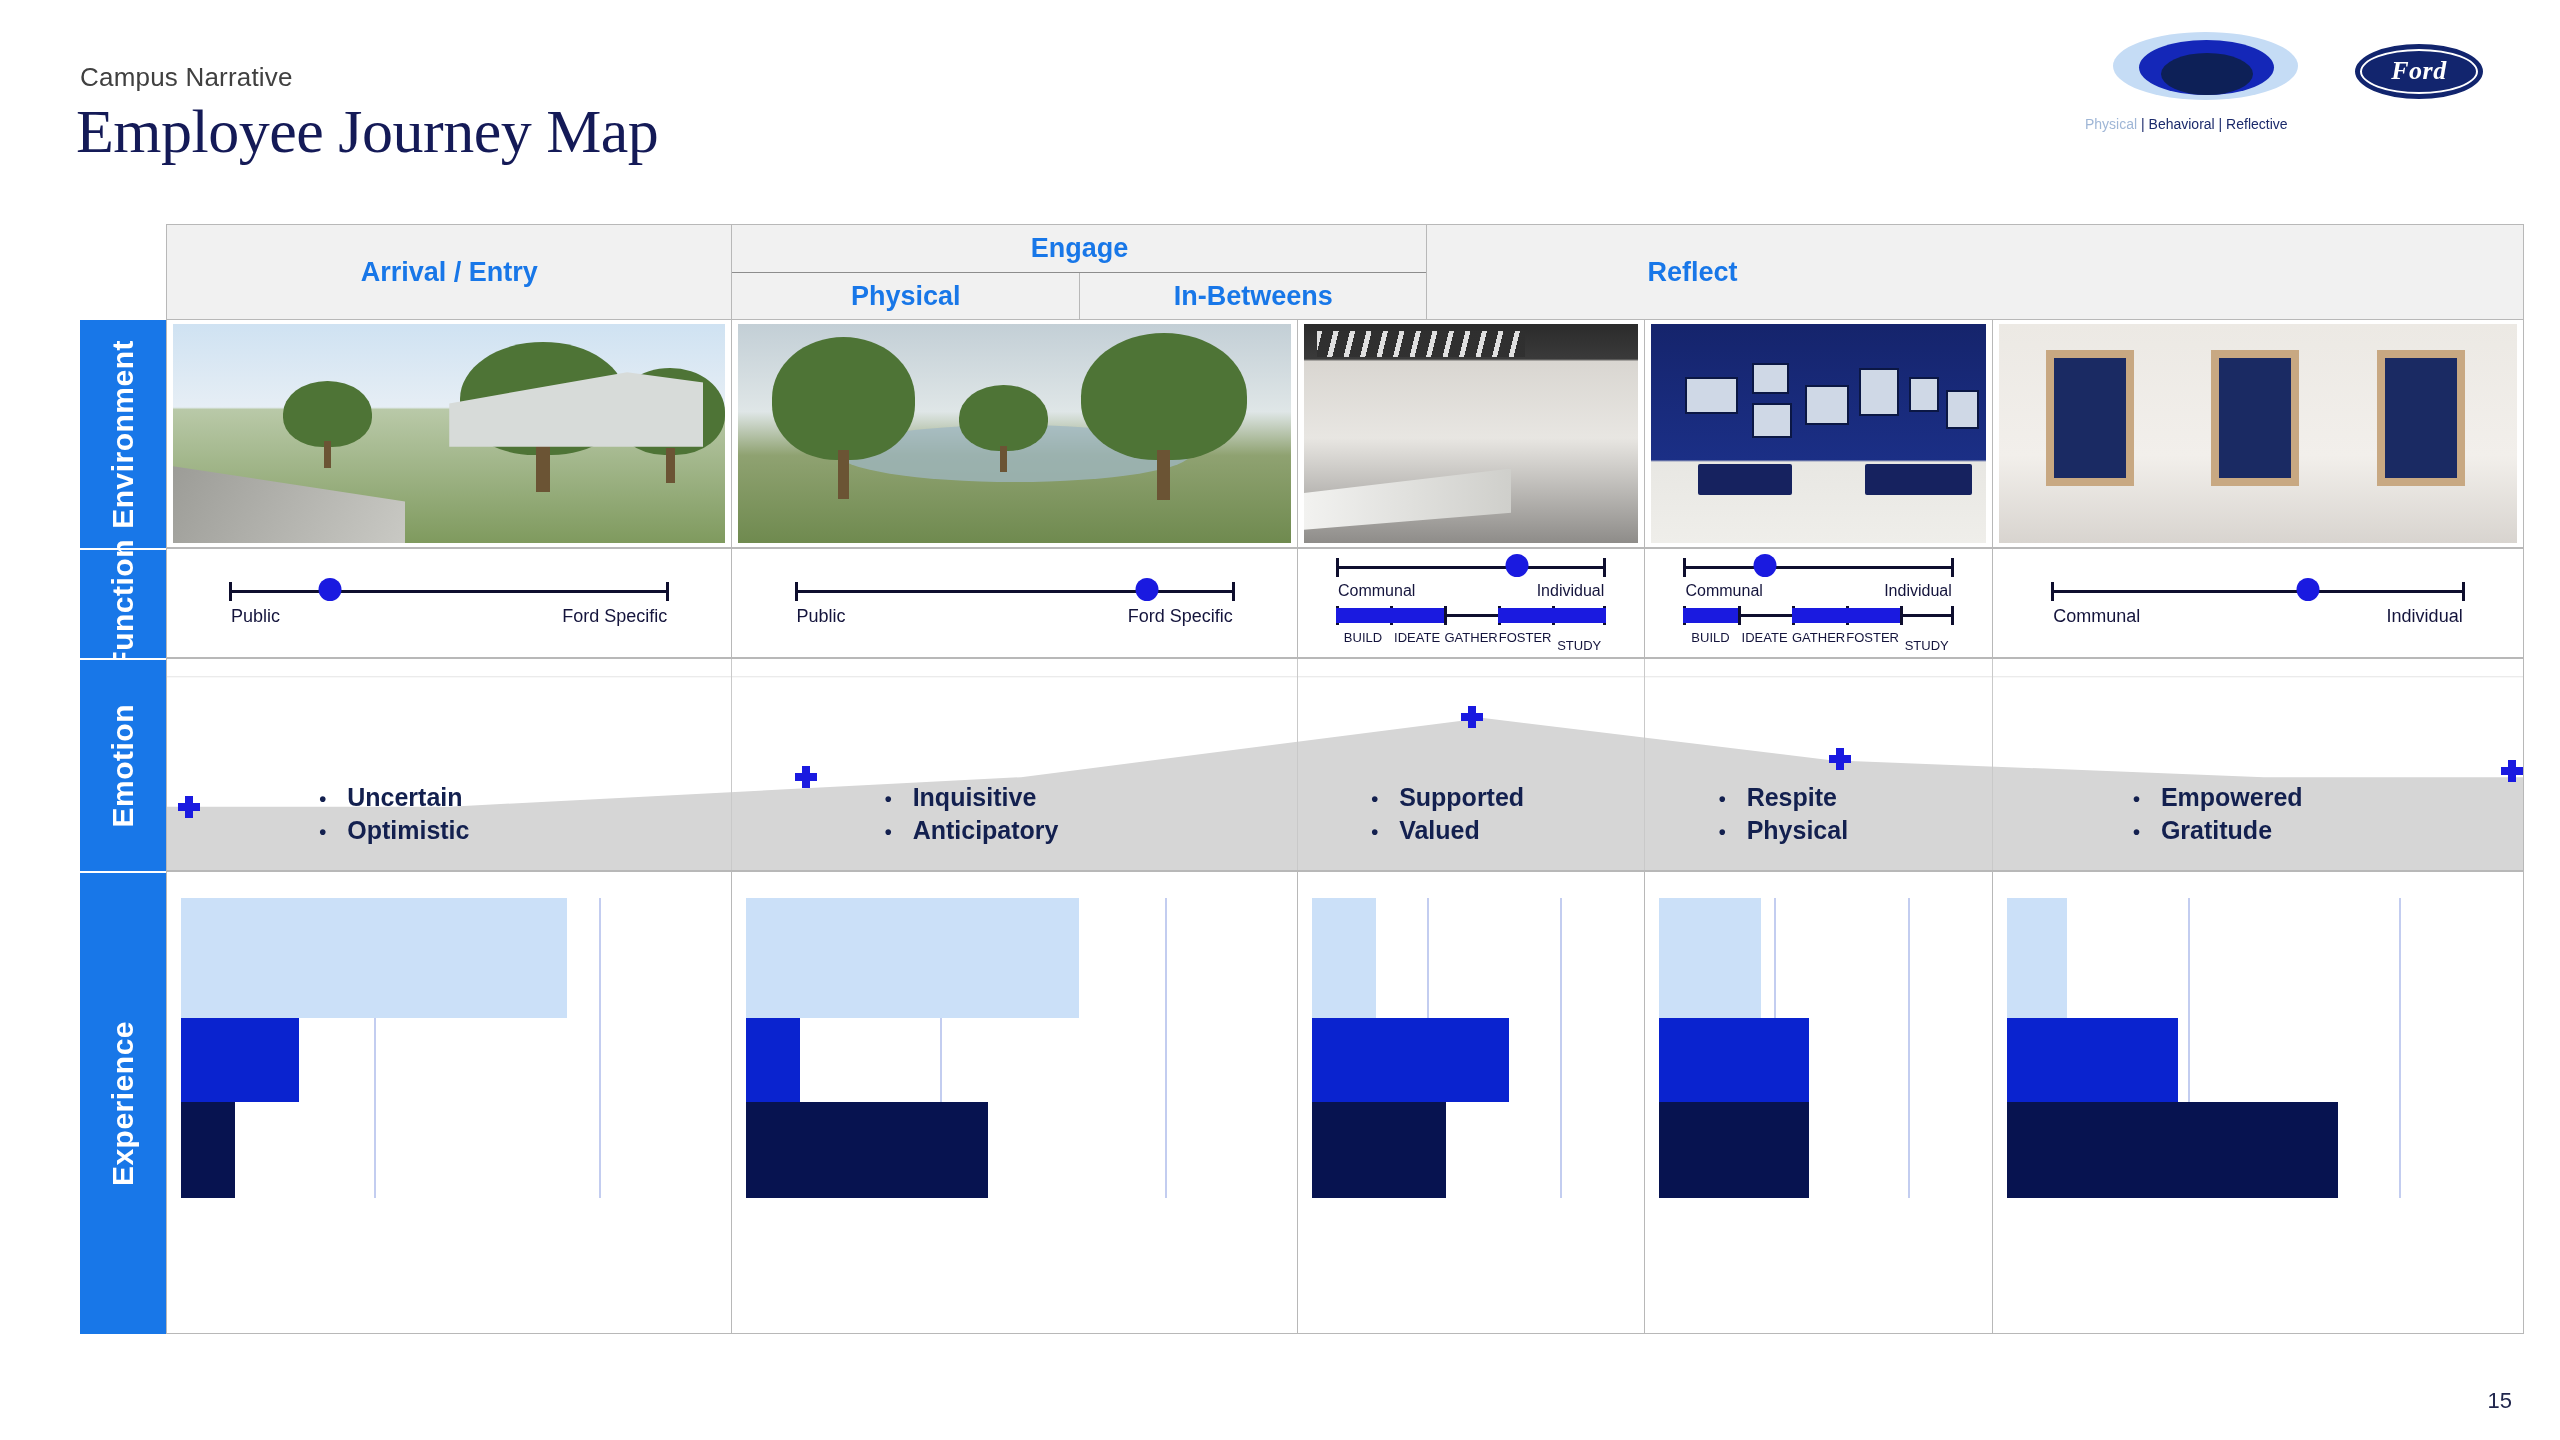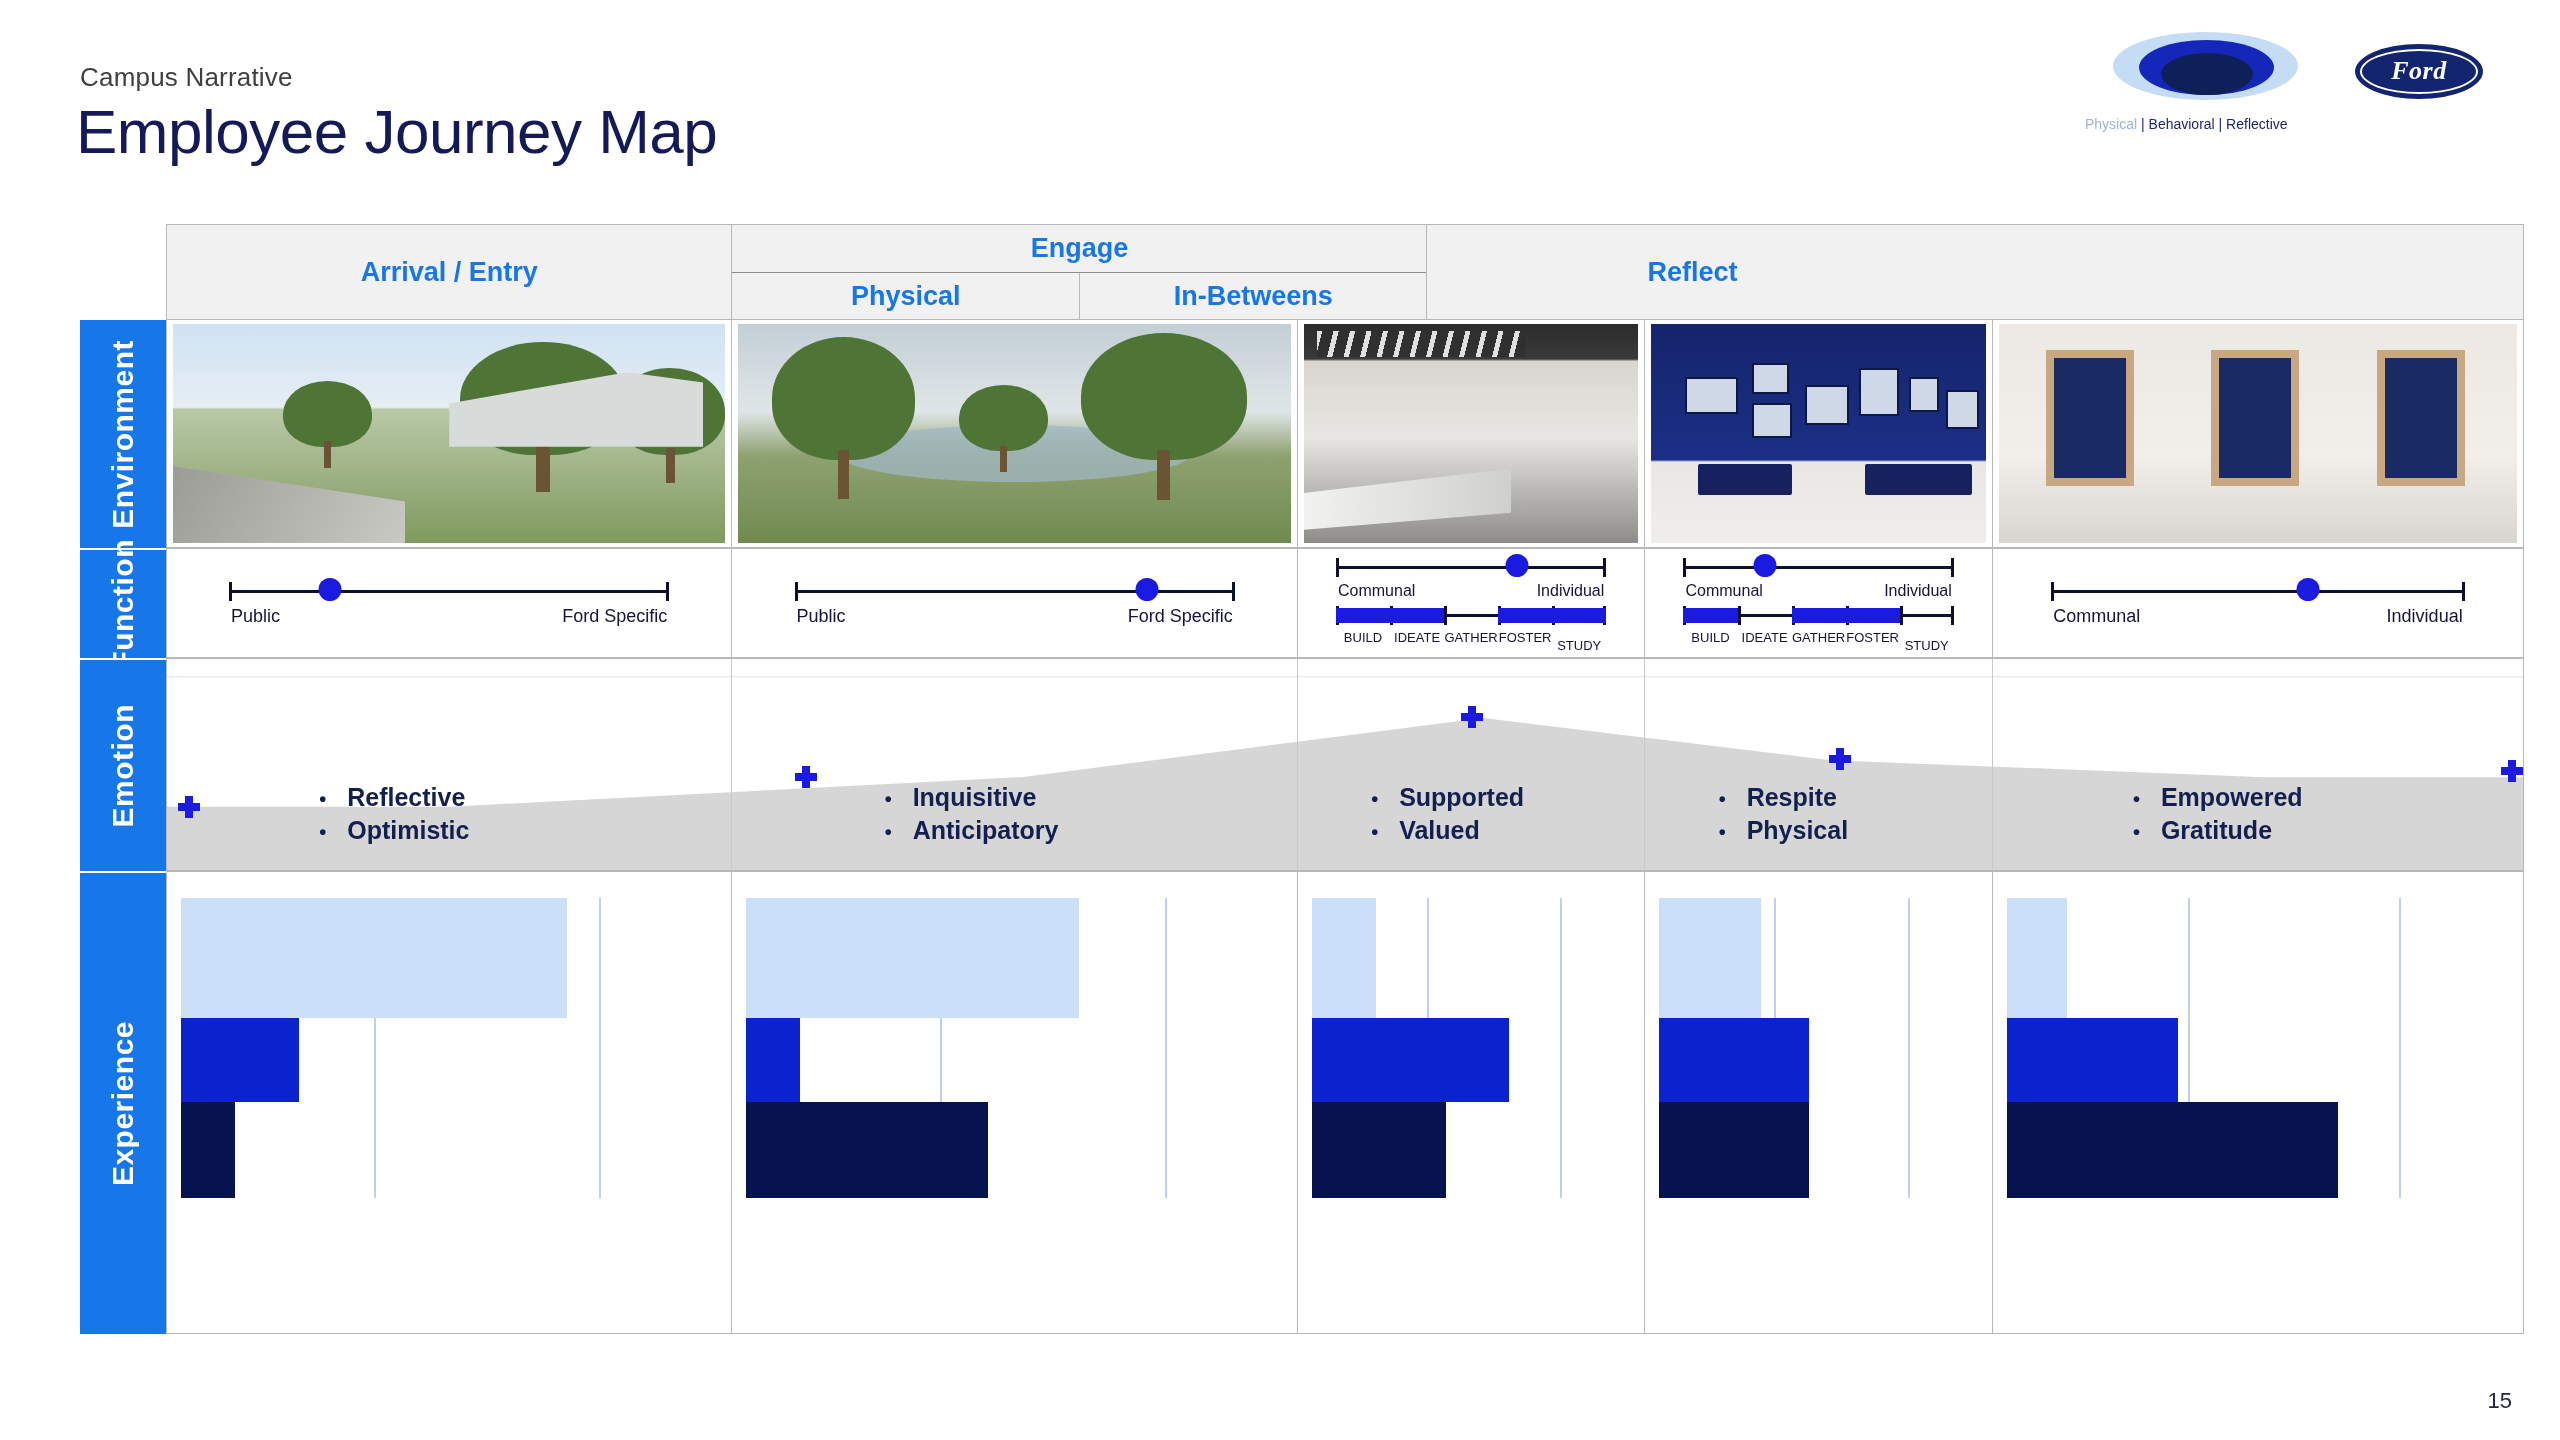--- a/index.html
+++ b/index.html
@@ -11,21 +11,21 @@
   }
   .slide { position: relative; width: 2560px; height: 1440px; background: #fff; }
 
   
   .eyebrow {
     position: absolute; left: 80px; top: 62px;
     font-size: 26px; color: #404040; letter-spacing: .2px;
   }
   .page-title {
     position: absolute; left: 76px; top: 96px;
-    font-size: 62px; color: #141a57; font-weight: 400; letter-spacing: -.5px;
+    font-size: 62px; color: #141a57; font-weight: 400; letter-spacing: -.5px; font-family: Liberation Serif, serif;
   }
 
   
   .logo-cluster { position: absolute; right: 55px; top: 28px; width: 420px; height: 120px; }
   .pbr-logo { position: absolute; left: 28px; top: 0px; width: 185px; height: 78px; }
   .pbr-o { position: absolute; border-radius: 50%; }
   .pbr-o1 { left: 0; top: 4px; width: 185px; height: 68px; background: #c5dcf5; }
   .pbr-o2 { left: 26px; top: 12px; width: 135px; height: 55px; background: #1427b8; }
   .pbr-o3 { left: 48px; top: 25px; width: 92px; height: 42px; background: #0d2057; }
   .pbr-caption {
@@ -377,21 +377,21 @@
       <svg class="emo-svg" viewBox="0 0 1000 213" preserveAspectRatio="none">
         <path id="emo-path" fill="#d6d6d6" stroke="none" d="M 0 213 L 0 149.1 L 120 149.1 L 362.5 119.28 L 558.75 59.640000000000015 L 706.25 102.24 L 890 119.28 L 1000 119.28 L 1000 213 Z"></path>
         <line x1="0" y1="18" x2="1000" y2="18" stroke="#e4e4e4" stroke-width="1"></line>
       </svg>
       <div class="emo-cols">
         <div class="emo-col" style="width:24%">
           <span class="plus" style="left:2%;bottom:52px"></span>
           <div class="emo-list">
             <div class="emo-item">
                 <span class="b">•</span>
-                <span>Reflective</span>
+                <span>Uncertain</span>
               </div>
             <div class="emo-item">
                 <span class="b">•</span>
                 <span>Optimistic</span>
               </div>
           </div>
         </div>
         <div class="emo-col" style="width:24%">
           <span class="plus" style="left:11%;bottom:82px"></span>
           <div class="emo-list">

